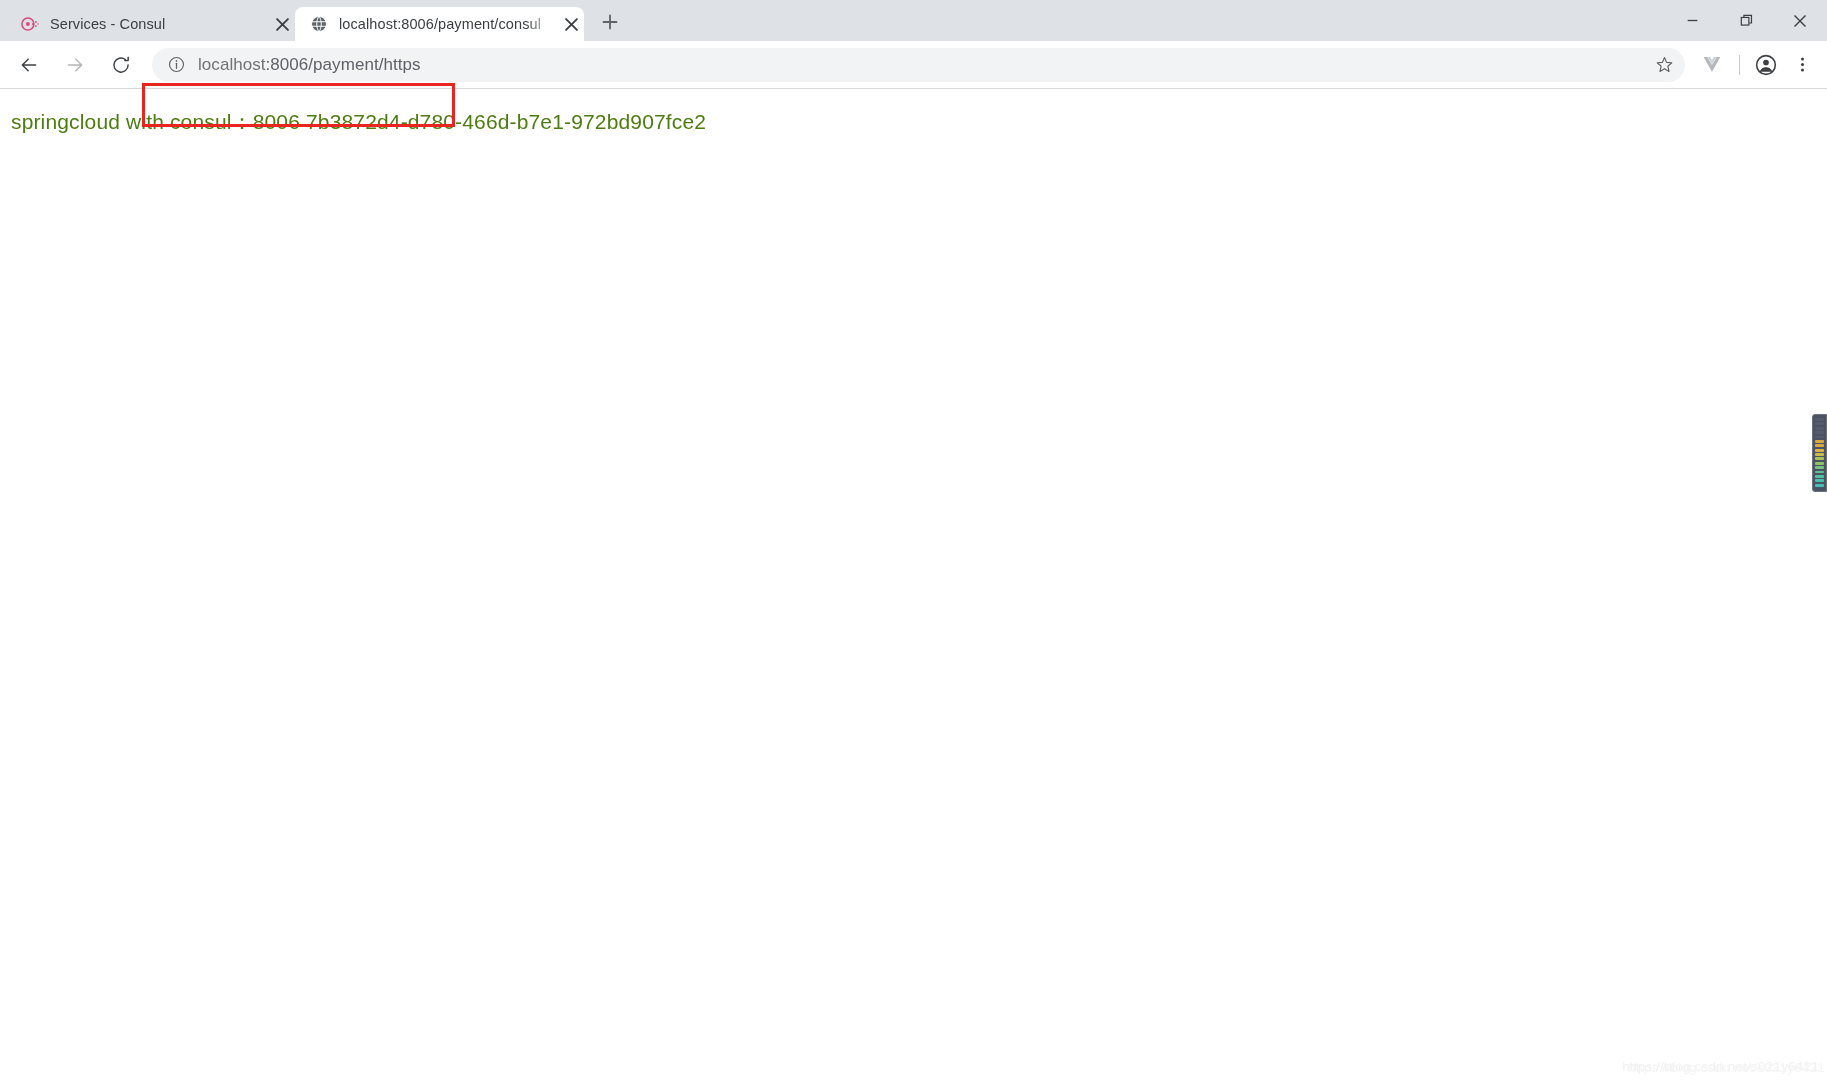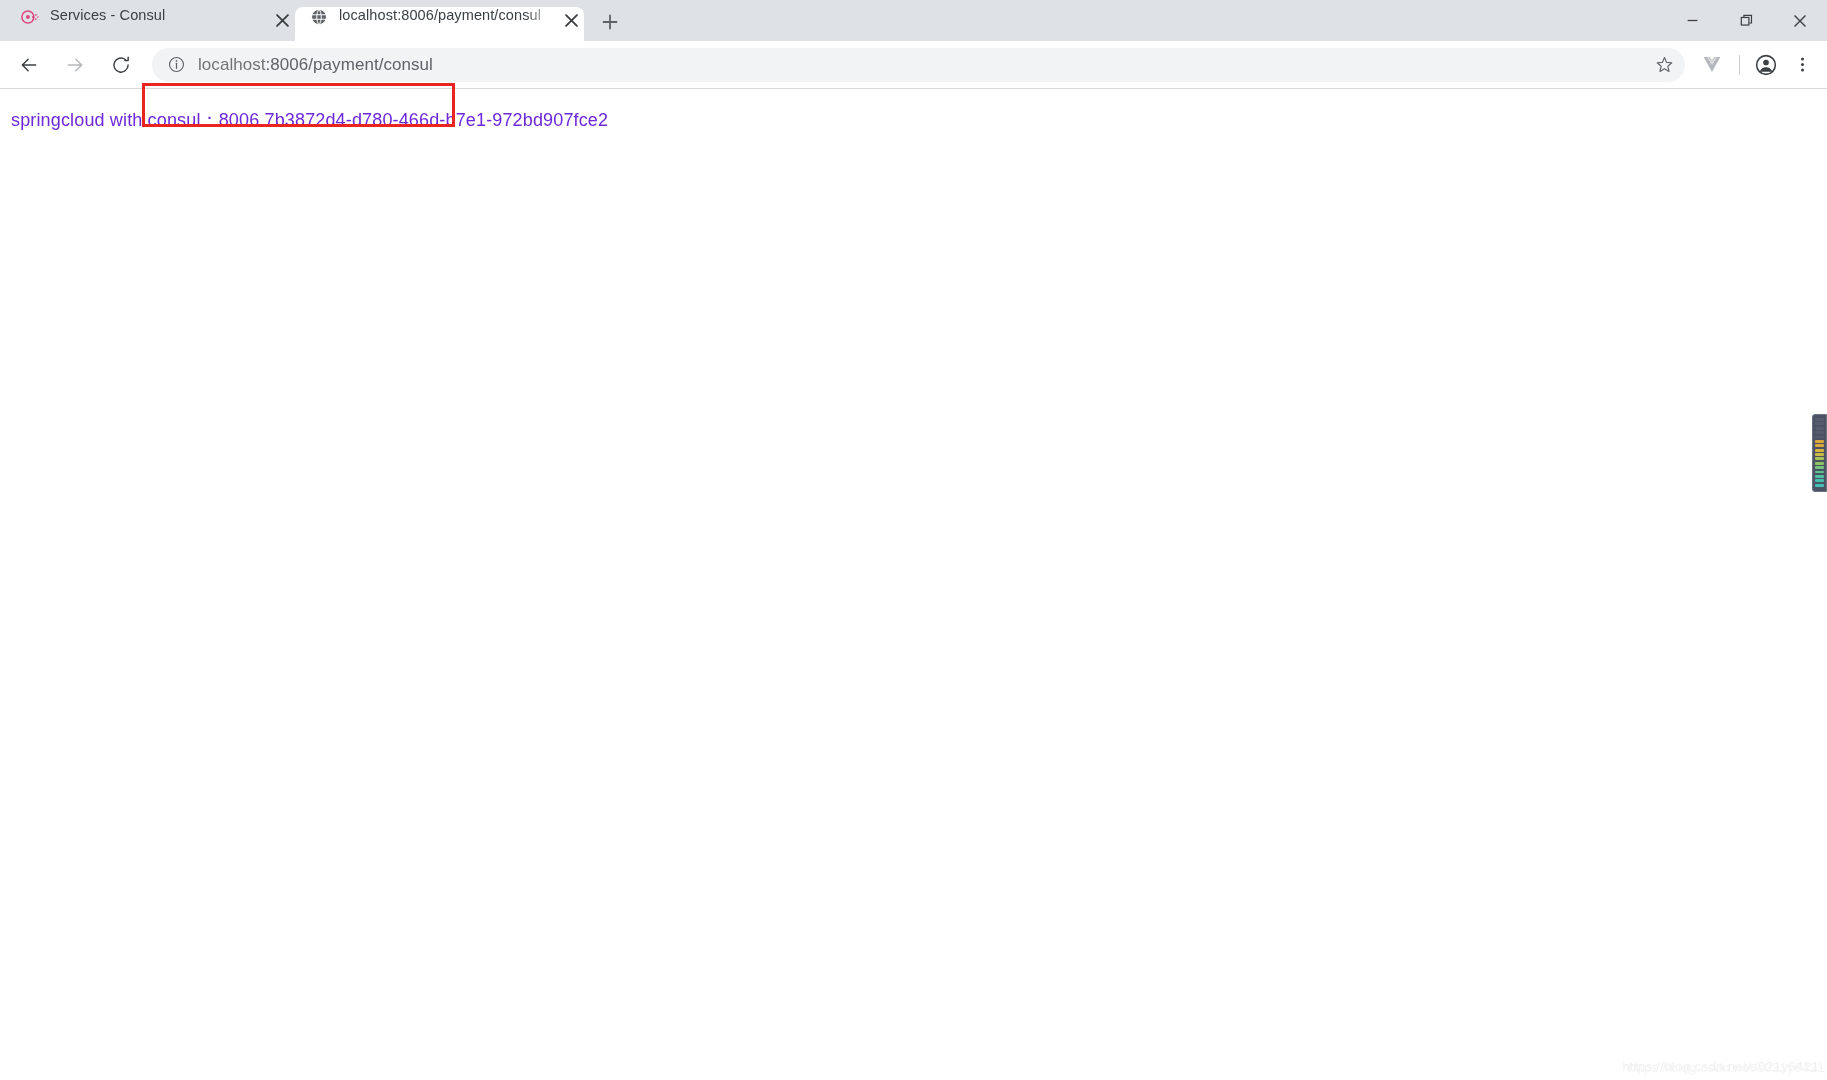--- a/index.html
+++ b/index.html
@@ -29,20 +29,21 @@
     display: flex;
     align-items: flex-end;
     position: relative;
     flex: 0 0 auto;
     padding-left: 6px;
   }
 
   .tab {
     height: 34px;
     display: flex;
+    align-items: center;
     border-radius: 8px 8px 0 0;
     position: relative;
     padding: 0 0 0 14px;
     cursor: default;
   }
 
   .tab.inactive {
     width: 289px;
     background: transparent;
   }
@@ -235,22 +236,22 @@
     flex: 1 1 auto;
     background: #ffffff;
     position: relative;
     overflow: hidden;
   }
 
   .page-text {
     position: absolute;
     left: 11px;
     top: 19px;
-    font-size: 18px;
-    color: #6d28d9;
+    font-size: 21px;
+    color: #4d7c0f;
     font-family: "Liberation Sans", sans-serif;
     white-space: nowrap;
     letter-spacing: 0.15px;
   }
 
   
   .side-widget {
     position: absolute;
     right: 0px;
     top: 325px;
@@ -384,21 +385,21 @@
     </div>
 
     <div class="omnibox">
       <span class="site-info-icon">
         <svg width="17" height="17" viewBox="0 0 20 20">
           <circle cx="10" cy="10" r="8.2" fill="none" stroke="#5f6368" stroke-width="1.35"></circle>
           <circle cx="10" cy="5.8" r="1.0" fill="#5f6368"></circle>
           <path d="M10 8.6 V14.4" stroke="#5f6368" stroke-width="1.5" stroke-linecap="round"></path>
         </svg>
       </span>
-      <span class="url-text"><span class="url-host">localhost</span><span class="url-path">:8006/payment/consul</span></span>
+      <span class="url-text"><span class="url-host">localhost</span><span class="url-path">:8006/payment/https</span></span>
 
       <div class="omnibox-right">
         <div class="star-btn">
           <svg width="19" height="19" viewBox="0 0 24 24">
             <path d="M12 3.2 L14.6 9.3 L21.2 9.85 L16.2 14.2 L17.7 20.7 L12 17.25 L6.3 20.7 L7.8 14.2 L2.8 9.85 L9.4 9.3 Z" fill="none" stroke="#5f6368" stroke-width="1.45" stroke-linejoin="round"></path>
           </svg>
         </div>
       </div>
     </div>
 

